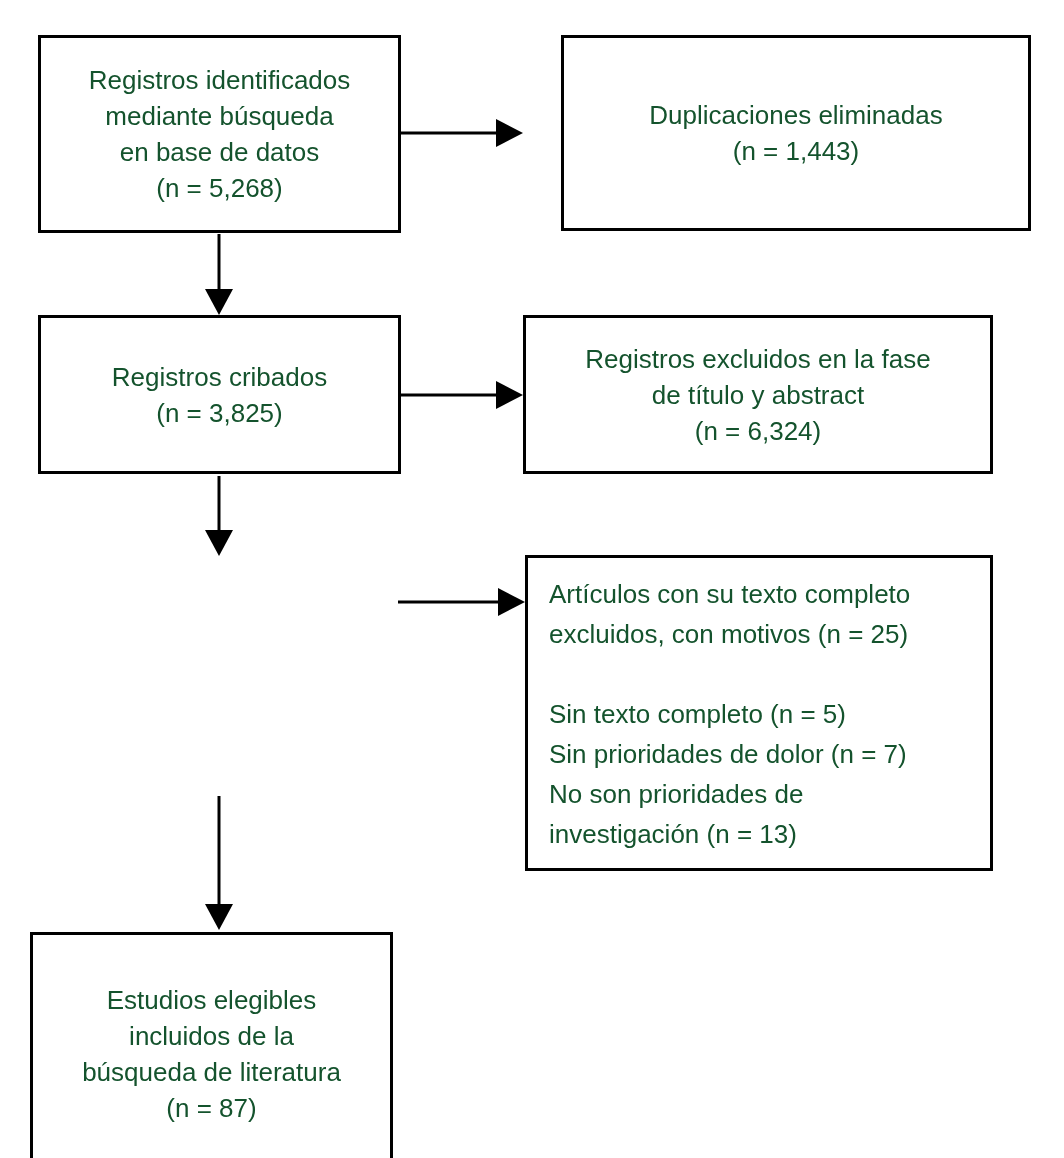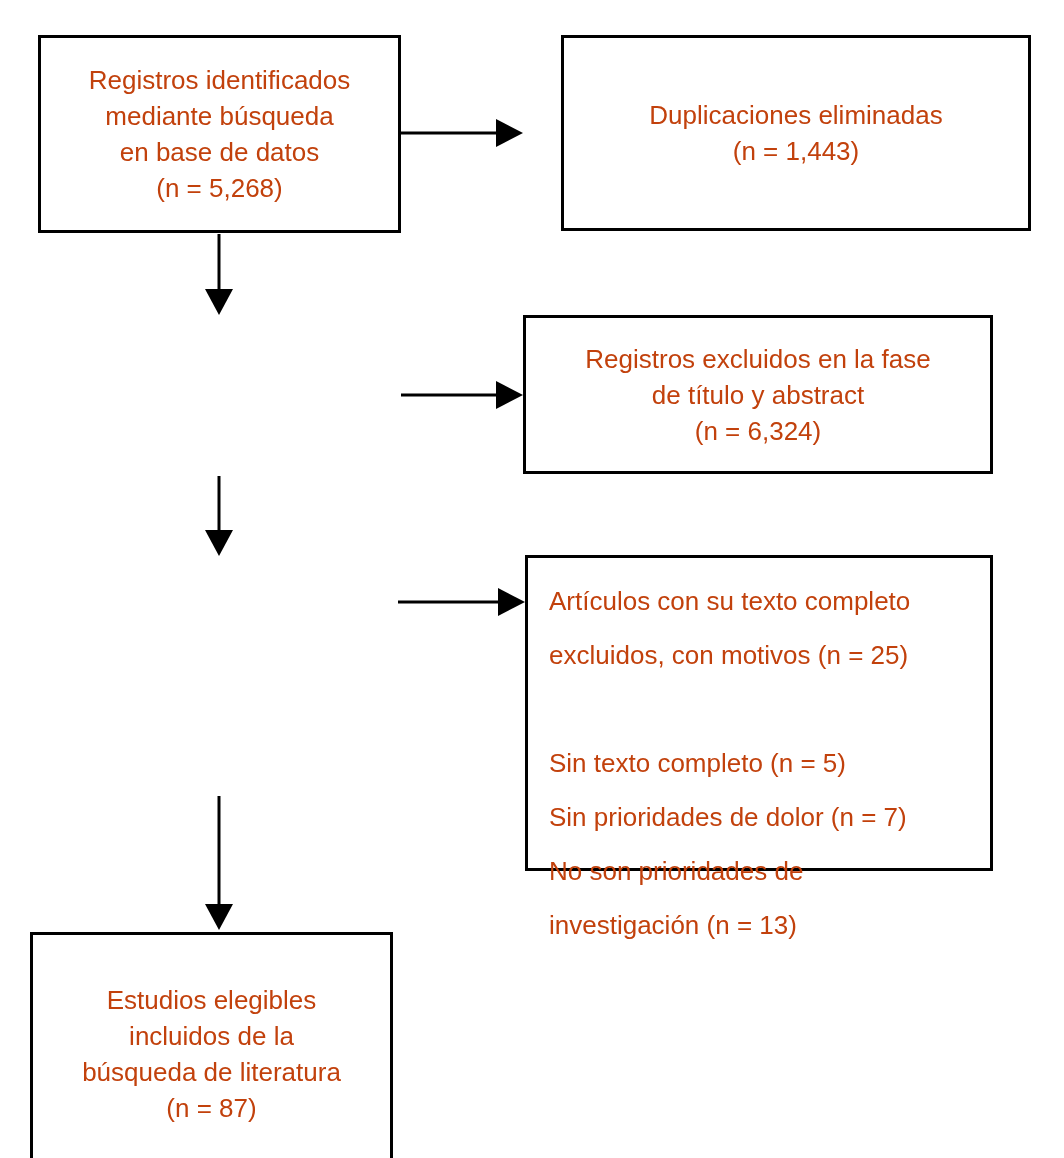--- a/index.html
+++ b/index.html
@@ -6,21 +6,21 @@
     margin: 0;
     padding: 0;
     background: #ffffff;
   }
   .canvas {
     position: relative;
     width: 1064px;
     height: 1158px;
     background: #ffffff;
     font-family: "Liberation Sans", "DejaVu Sans", sans-serif;
-    color: #c2410c;
+    color: #14532d;
     overflow: hidden;
   }
   .arrows {
     position: absolute;
     left: 0;
     top: 0;
     pointer-events: none;
   }
   .box {
     position: absolute;
@@ -43,21 +43,21 @@
   .box--duplicates  { left: 523px; top: 35px;  width: 470px; height: 196px; margin-left: 38px; }
   .box--screened    { left: 38px;  top: 315px; width: 363px; height: 159px; }
   .box--titleabs    { left: 523px; top: 315px; width: 470px; height: 159px; }
   .box--fulltext    { left: 38px;  top: 558px; width: 363px; height: 236px; }
   .box--excluded    {
     left: 525px; top: 555px; width: 468px; height: 316px;
     align-items: flex-start;
     justify-content: flex-start;
     text-align: left;
     padding: 16px 10px 16px 21px;
-    line-height: 54px;
+    line-height: 40px;
   }
   .box--included    { left: 30px;  top: 932px; width: 363px; height: 243px; }
 
   .arrow-line {
     stroke: #000000;
     stroke-width: 3;
   }
   .arrow-head {
     fill: #000000;
     stroke: none;
@@ -106,20 +106,24 @@
 mediante búsqueda
 en base de datos
 (n = 5,268)</span>
   </div>
 
   <div class="box box--duplicates">
     <span class="txt">Duplicaciones eliminadas
 (n = 1,443)</span>
   </div>
 
+  <div class="box box--screened">
+    <span class="txt">Registros cribados
+(n = 3,825)</span>
+  </div>
 
   <div class="box box--titleabs">
     <span class="txt">Registros excluidos en la fase
 de título y abstract
 (n = 6,324)</span>
   </div>
 
 
   <div class="box box--excluded">
     <span class="txt">Artículos con su texto completo

